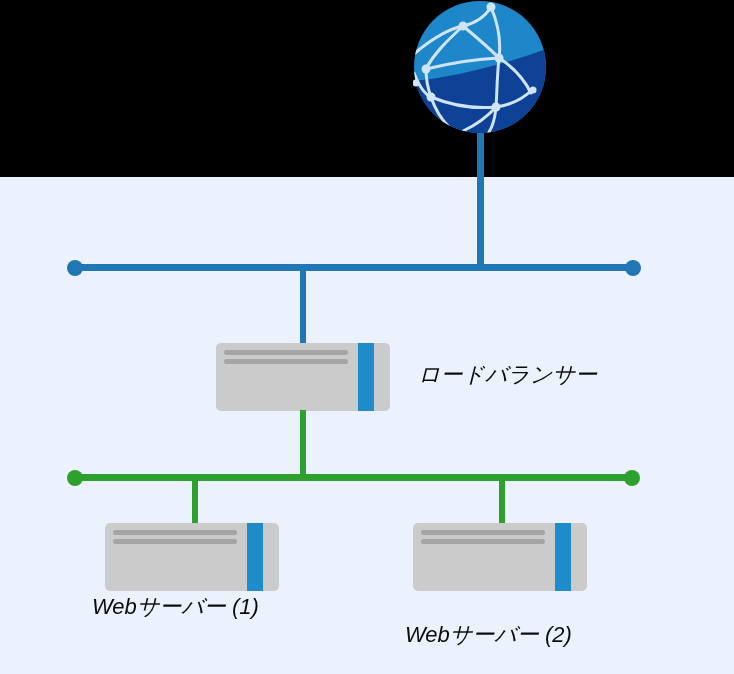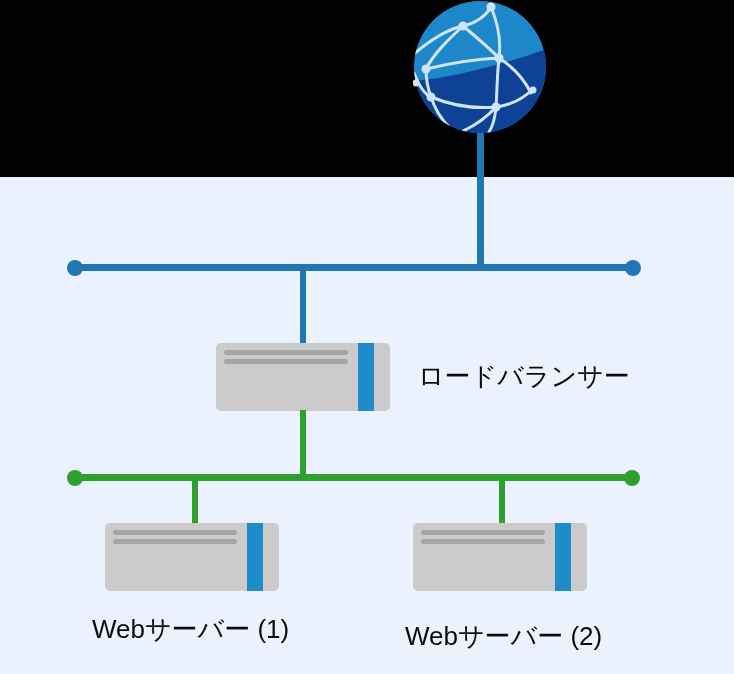--- a/index.html
+++ b/index.html
@@ -19,21 +19,21 @@
   .dot.blue{background:var(--blue-line,#2176b4);}
   .dot.green{background:var(--green-line,#2da02e);}
   
   .server{width:174px;height:68px;border-radius:5px;background:var(--server-body,#cbcbcb);}
   .server .slot{position:absolute;left:8px;width:124px;height:5px;border-radius:2.5px;
     background:var(--server-slot,#a5a5a5);}
   .server .slot.s1{top:7px;} .server .slot.s2{top:16px;}
   .server .stripe{position:absolute;left:142px;top:0;width:16px;height:100%;
     background:var(--server-stripe,#1e8ccb);}
   
-  .label{font-size:26px;line-height:1.15;color:var(--label-text,#0b0b0b);white-space:nowrap;}
+  .label{font-size:22px;line-height:1.15;color:var(--label-text,#0b0b0b);white-space:nowrap;font-style:italic;}
   
   .g-light{fill:var(--globe-light,#1d87ca);}
   .g-dark{fill:var(--globe-dark,#0d4296);}
   .g-mesh path{stroke:var(--globe-mesh,#cfe4f6);fill:none;stroke-width:3;stroke-linecap:round;}
   .g-node circle{fill:var(--globe-mesh,#cfe4f6);}
 </style>
 </head>
 <body>
 
 <div class="abs top-band"></div>
@@ -93,20 +93,20 @@
 <div class="abs dot green" style="left:624px;top:470px;"></div>
 
 <div class="abs vline green" style="left:192px;top:477px;height:47px;"></div>
 <div class="abs vline green" style="left:499px;top:477px;height:47px;"></div>
 
 <div class="abs server" style="left:105px;top:523px;">
   <div class="slot s1"></div>
   <div class="slot s2"></div>
   <div class="stripe"></div>
 </div>
-<div class="abs label" style="left:92px;top:615px;">Webサーバー (1)</div>
+<div class="abs label" style="left:92px;top:594px;">Webサーバー (1)</div>
 
 <div class="abs server" style="left:413px;top:523px;">
   <div class="slot s1"></div>
   <div class="slot s2"></div>
   <div class="stripe"></div>
 </div>
 <div class="abs label" style="left:405px;top:622px;">Webサーバー (2)</div>
 
 </body></html>

